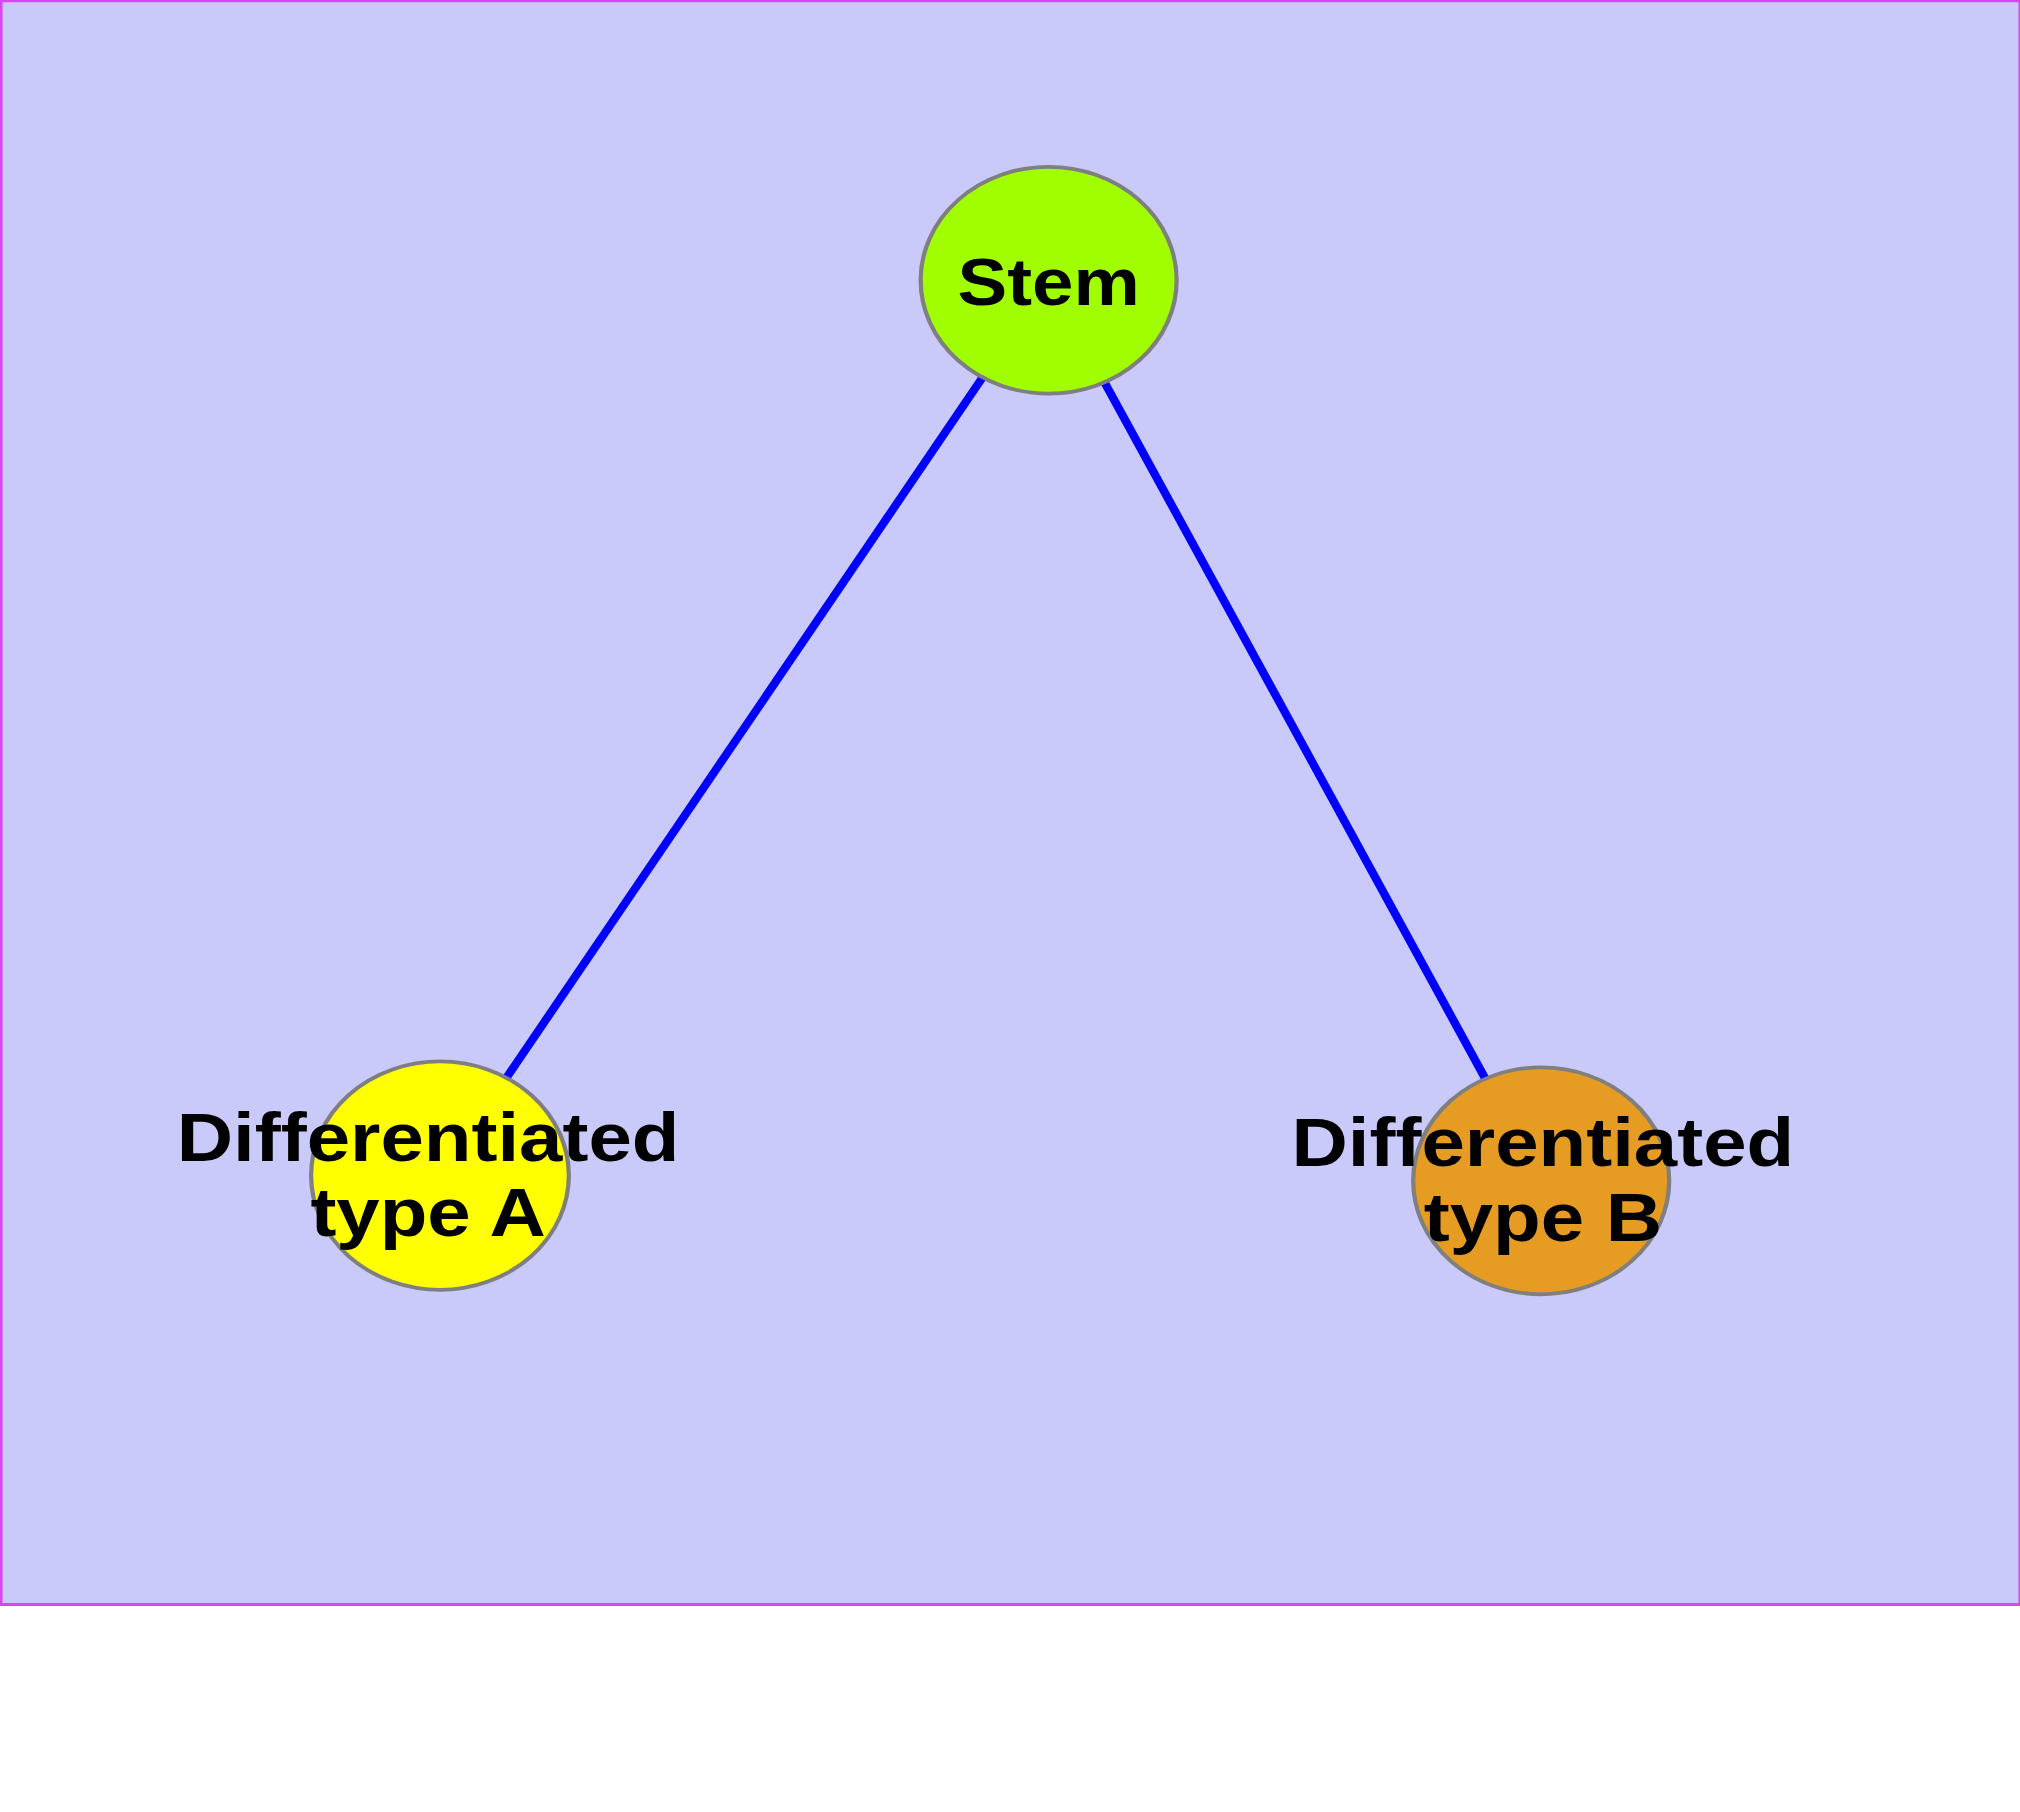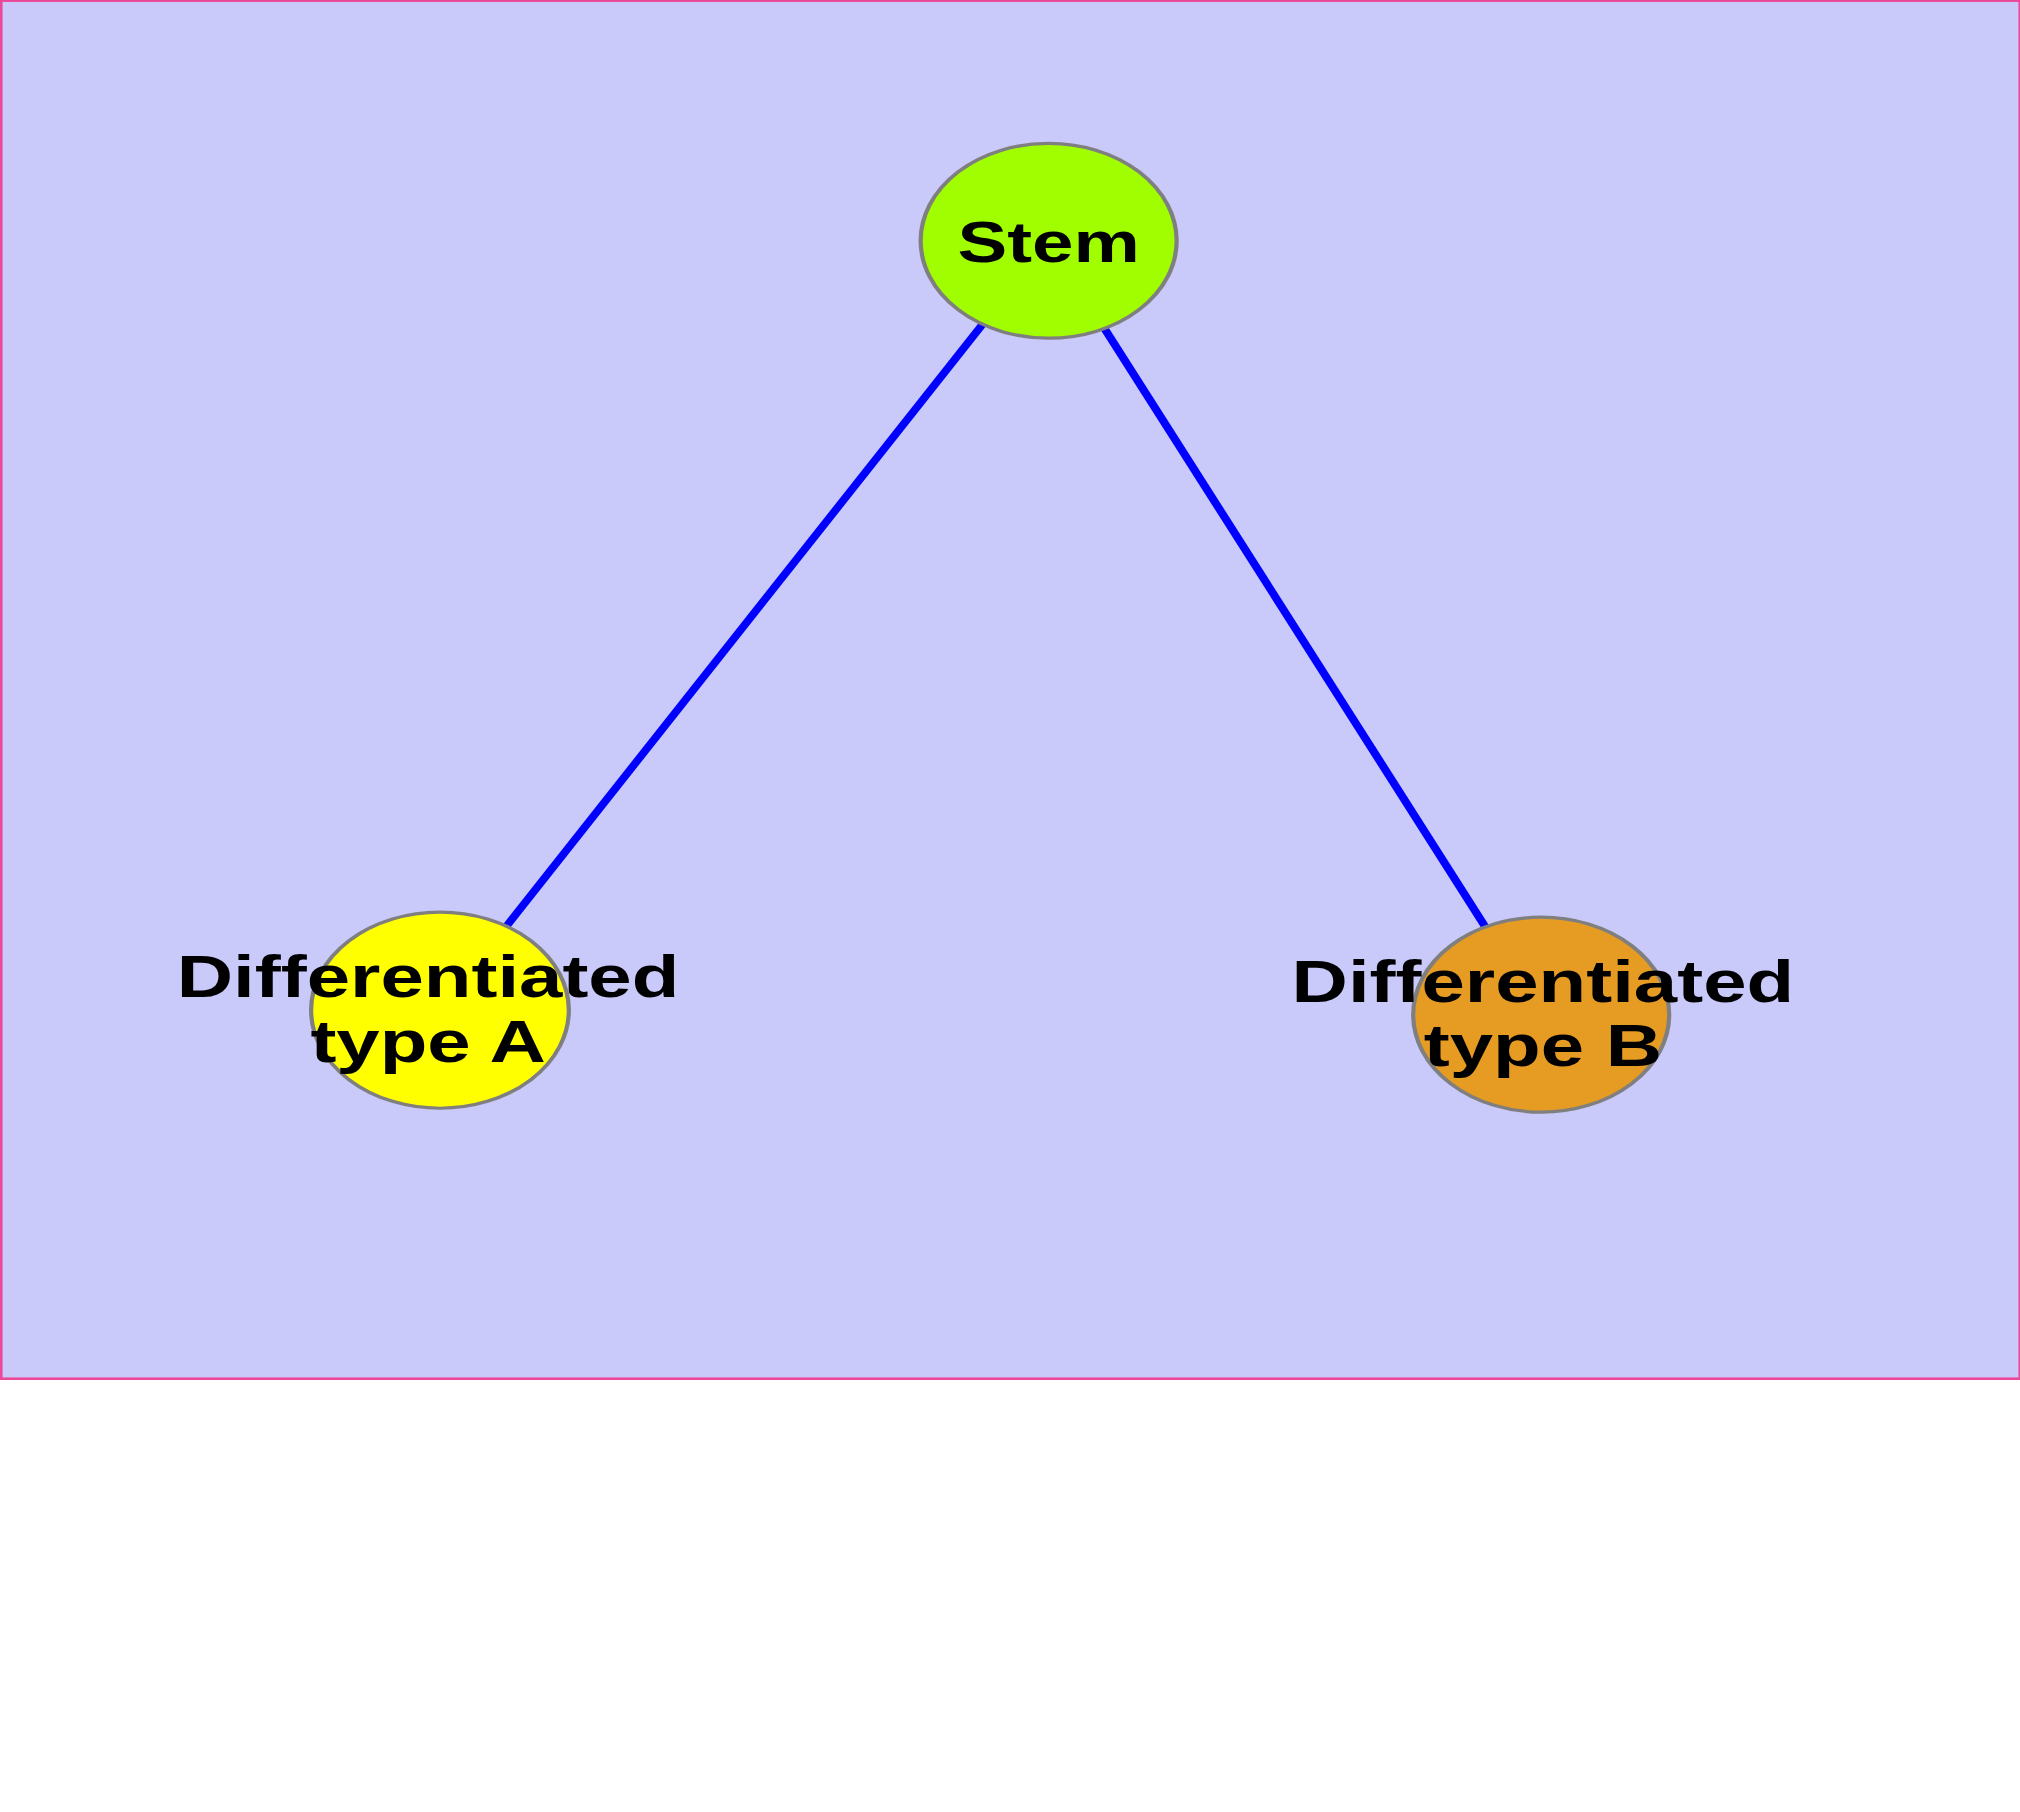--- a/index.html
+++ b/index.html
@@ -3,22 +3,22 @@
 <meta charset="utf-8">
 <style>
   html, body {
     margin: 0;
     padding: 0;
     background: #ffffff;
   }
   .canvas {
     position: relative;
     width: 2021px;
-    height: 1380px;
-    background: #ec4899;
+    height: 1606px;
+    background: #d946ef;
     overflow: hidden;
   }
   .canvas svg {
     position: absolute;
     left: 0;
     top: 0;
     width: 100%;
     height: 100%;
     display: block;
   }

